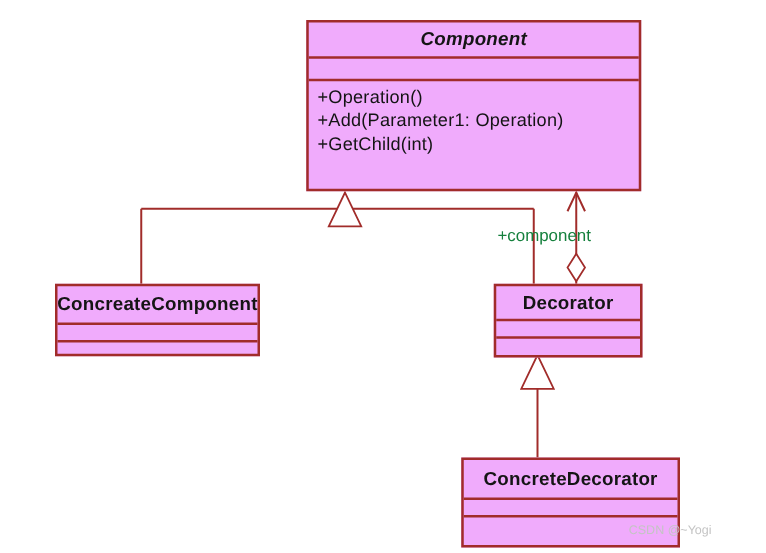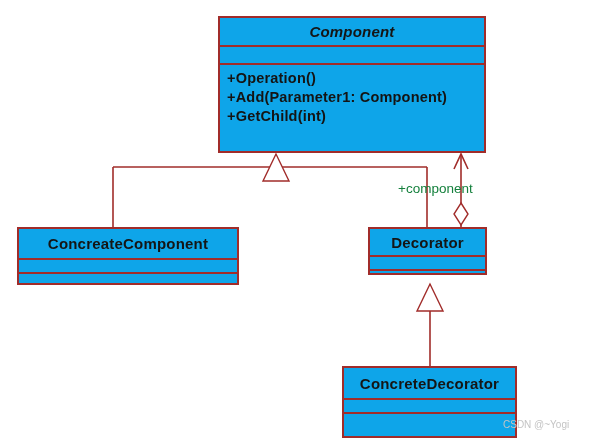--- a/index.html
+++ b/index.html
@@ -8,46 +8,47 @@
     background: #ffffff;
     font-family: "Liberation Sans", sans-serif;
     position: relative;
     overflow: hidden;
   }
   #canvas { position: absolute; left: 0; top: 0; width: 613px; height: 442px; }
   svg.connectors { position: absolute; left: 0; top: 0; width: 613px; height: 442px; }
 
   .uml-box {
     position: absolute;
-    background: #0ea5e9;
+    background: #f0abfc;
     border: 2px solid #A12C2A;
     box-sizing: border-box;
     display: flex;
     flex-direction: column;
+    margin-left: 27px;
   }
   .uml-title {
     display: flex; align-items: center; justify-content: center;
     font-weight: bold; font-size: 15px; color: #151515;
     border-bottom: 2px solid #A12C2A;
     letter-spacing: 0.2px;
     flex: 0 0 auto;
   }
   .italic { font-style: italic; }
   .uml-compartment {
     flex: 0 0 auto;
     border-bottom: 2px solid #A12C2A;
   }
   .uml-compartment.last { border-bottom: none; flex: 1 1 auto; }
   .uml-methods {
     flex: 1 1 auto;
     padding: 4px 7px 0 7px;
     font-size: 14.5px; color: #141414;
     letter-spacing: 0.2px;
   }
-  .uml-methods .method-line { height: 19px; line-height: 19px; white-space: nowrap; font-weight: bold; }
+  .uml-methods .method-line { height: 19px; line-height: 19px; white-space: nowrap; }
 
   .assoc-label {
     position: absolute;
     left: 398px; top: 181px;
     font-size: 13.5px;
     color: #15803d;
     white-space: nowrap;
   }
   .watermark {
     position: absolute;
@@ -55,25 +56,25 @@
     font-size: 10px;
     color: #C4C4C4;
     white-space: nowrap;
   }
 
   
   #box-component   { left: 218px; top: 16px;  width: 268px; height: 137px; }
   #box-component .uml-title { height: 27px; }
   #box-component .attr-compartment { height: 16px; }
 
-  #box-concreate-component { left: 17px;  top: 227px; width: 222px; height: 58px; }
+  #box-concreate-component { left: 17px;  top: 227px; width: 164px; height: 58px; }
   #box-concreate-component .uml-title { height: 29px; }
   #box-concreate-component .uml-compartment { height: 12px; }
 
-  #box-decorator { left: 368px; top: 227px; width: 119px; height: 48px; }
+  #box-decorator { left: 368px; top: 227px; width: 119px; height: 59px; }
   #box-decorator .uml-title { height: 26px; }
   #box-decorator .uml-compartment { height: 12px; }
 
   #box-concrete-decorator { left: 342px; top: 366px; width: 175px; height: 72px; }
   #box-concrete-decorator .uml-title { height: 30px; }
   #box-concrete-decorator .uml-compartment { height: 12px; }
 </style>
 </head>
 <body>
 
@@ -96,21 +97,21 @@
 
     <path d="M430 284 V366" stroke="#A12C2A" stroke-width="1.6" fill="none"></path>
     <polygon points="430,284 417,311 443,311" fill="#ffffff" stroke="#A12C2A" stroke-width="1.4"></polygon>
   </svg>
 
   <div class="uml-box" id="box-component">
     <div class="uml-title italic">Component</div>
     <div class="uml-compartment attr-compartment"></div>
     <div class="uml-methods">
       <div class="method-line">+Operation()</div>
-      <div class="method-line">+Add(Parameter1: Component)</div>
+      <div class="method-line">+Add(Parameter1: Operation)</div>
       <div class="method-line">+GetChild(int)</div>
     </div>
   </div>
 
   <div class="uml-box" id="box-concreate-component">
     <div class="uml-title">ConcreateComponent</div>
     <div class="uml-compartment"></div>
     <div class="uml-compartment last"></div>
   </div>
 

